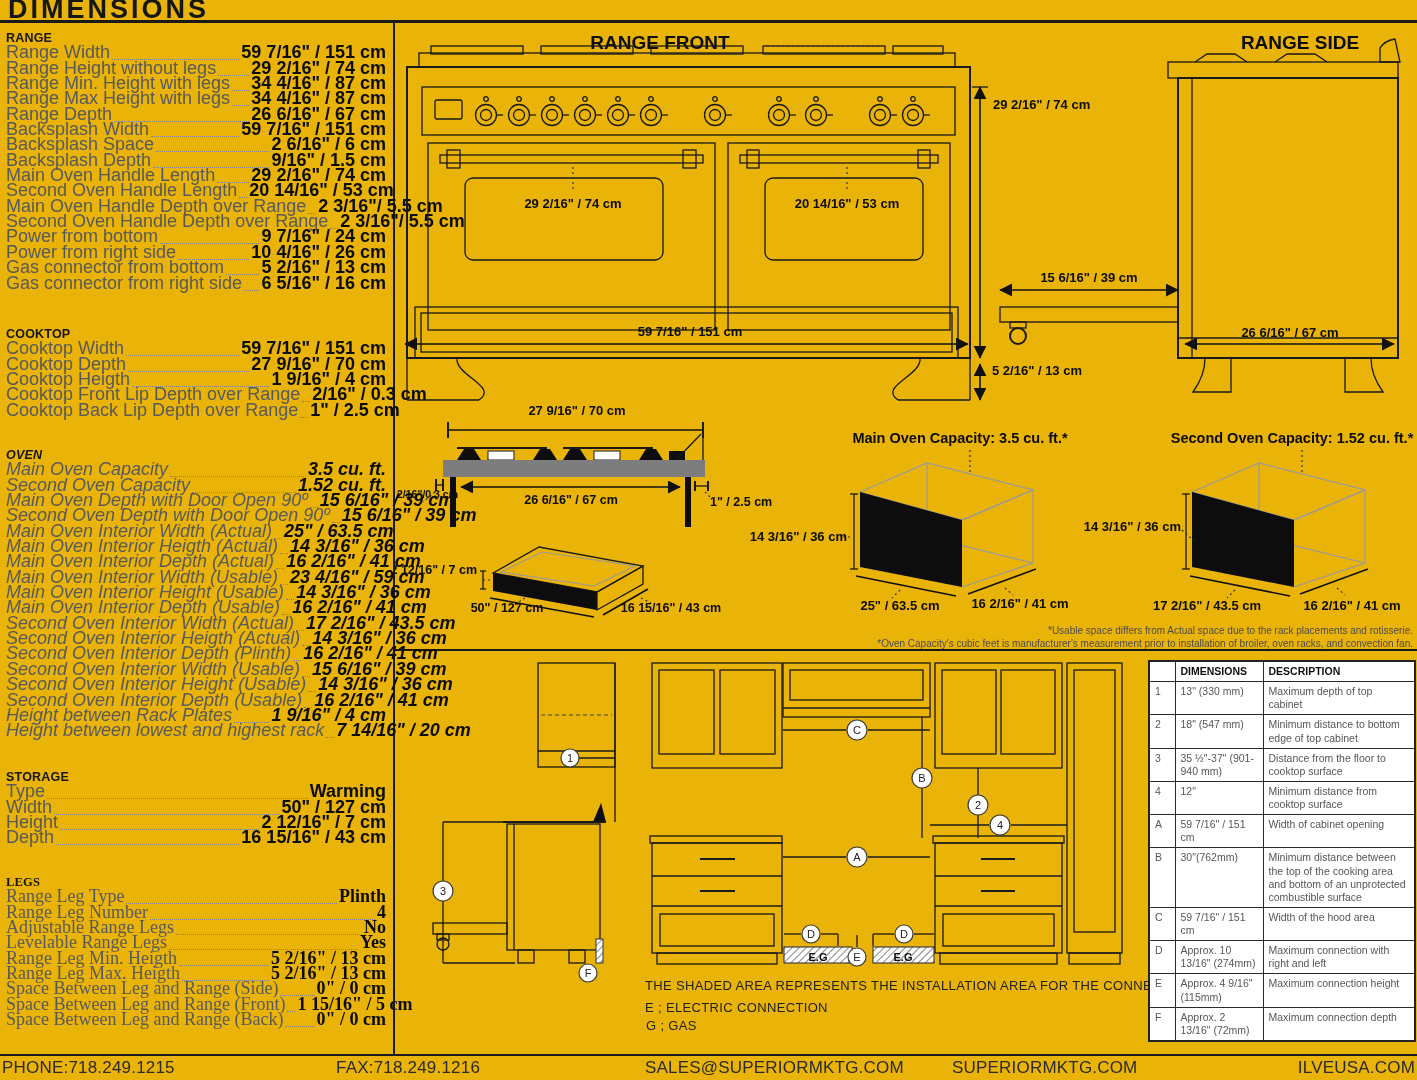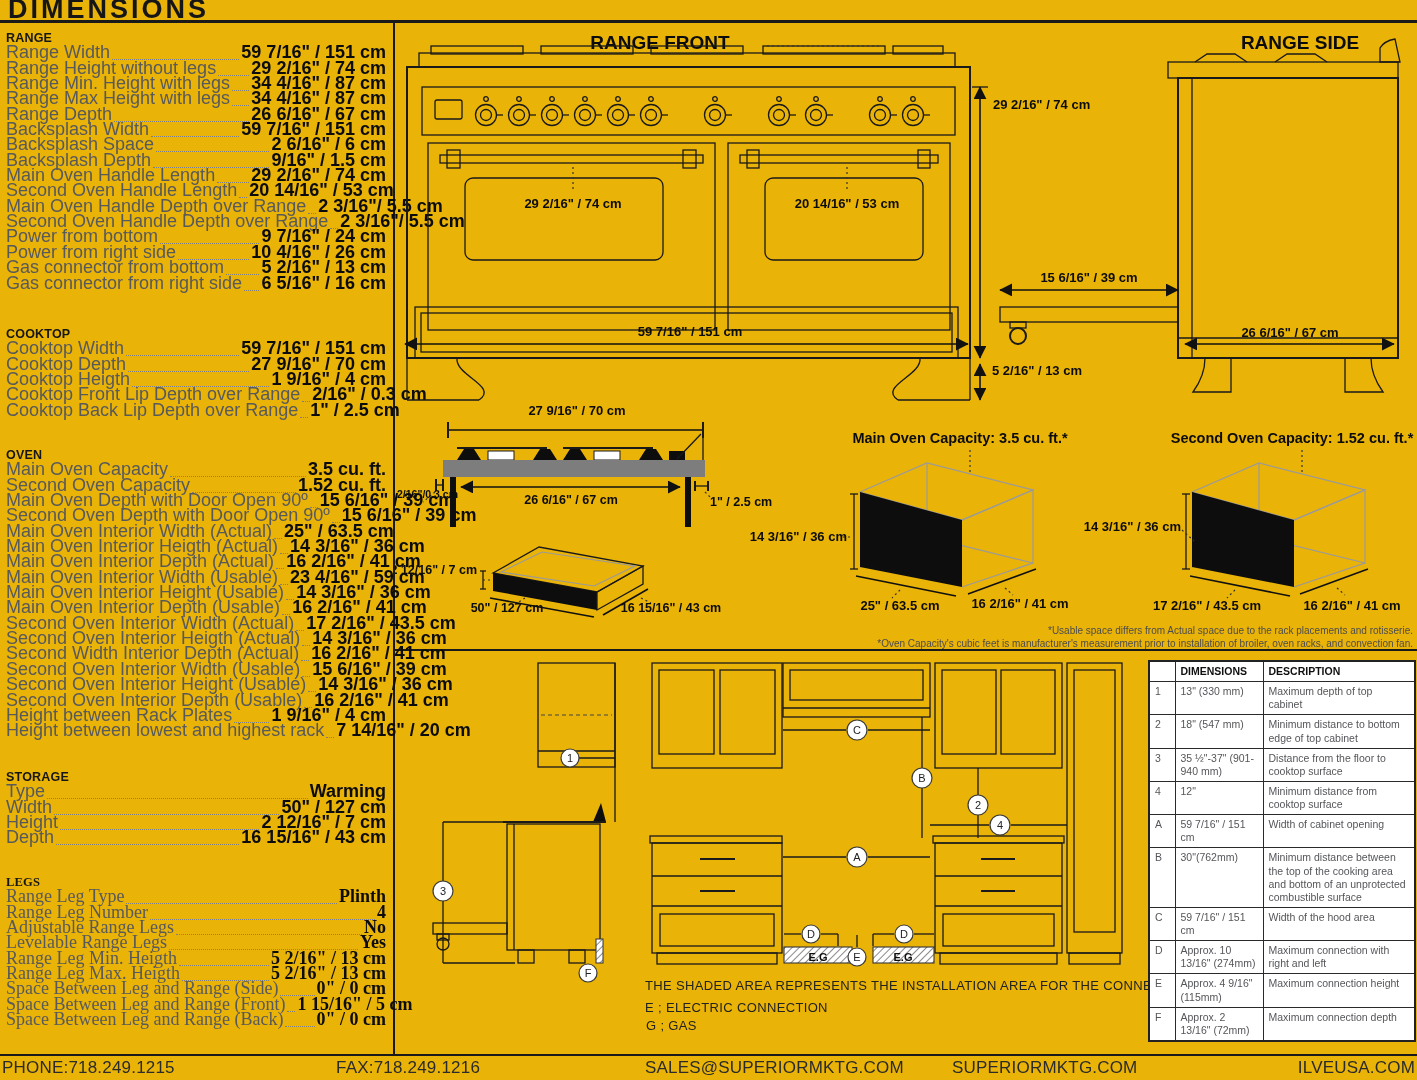--- a/index.html
+++ b/index.html
@@ -166,21 +166,21 @@
           <span class="spec-label">Cooktop Front Lip Depth over Range</span>
           <span class="spec-dots"></span>
           <span class="spec-value">2/16" / 0.3 cm</span>
         </div>
         <div class="spec-row">
           <span class="spec-label">Cooktop Back Lip Depth over Range</span>
           <span class="spec-dots"></span>
           <span class="spec-value">1" / 2.5 cm</span>
         </div>
       </div>
-      <div class="spec-section" style="top: 448px;">
+      <div class="spec-section" style="top: 448px; font-style: italic;">
         <div class="spec-heading">OVEN</div>
         <div class="spec-row">
           <span class="spec-label">Main Oven Capacity</span>
           <span class="spec-dots"></span>
           <span class="spec-value">3.5 cu. ft.</span>
         </div>
         <div class="spec-row">
           <span class="spec-label">Second Oven Capacity</span>
           <span class="spec-dots"></span>
           <span class="spec-value">1.52 cu. ft.</span>
@@ -229,21 +229,21 @@
           <span class="spec-label">Second Oven Interior Width (Actual)</span>
           <span class="spec-dots"></span>
           <span class="spec-value">17 2/16" / 43.5 cm</span>
         </div>
         <div class="spec-row">
           <span class="spec-label">Second Oven Interior Heigth (Actual)</span>
           <span class="spec-dots"></span>
           <span class="spec-value">14 3/16" / 36 cm</span>
         </div>
         <div class="spec-row">
-          <span class="spec-label">Second Width Interior Depth (Actual)</span>
+          <span class="spec-label">Second Oven Interior Depth (Plinth)</span>
           <span class="spec-dots"></span>
           <span class="spec-value">16 2/16" / 41 cm</span>
         </div>
         <div class="spec-row">
           <span class="spec-label">Second Oven Interior Width (Usable)</span>
           <span class="spec-dots"></span>
           <span class="spec-value">15 6/16" / 39 cm</span>
         </div>
         <div class="spec-row">
           <span class="spec-label">Second Oven Interior Height (Usable)</span>

